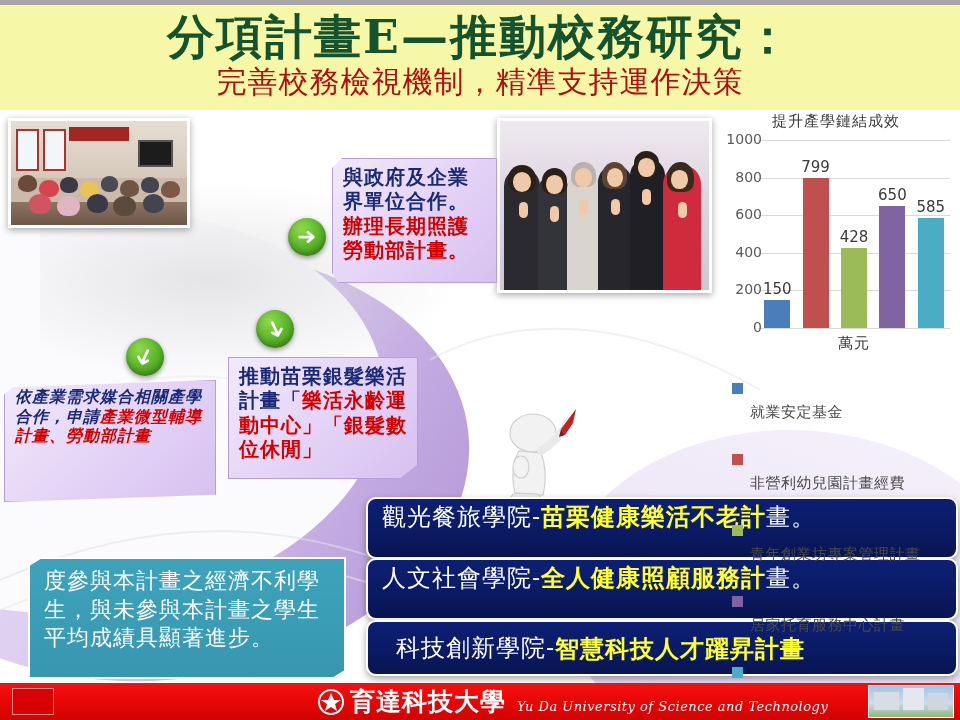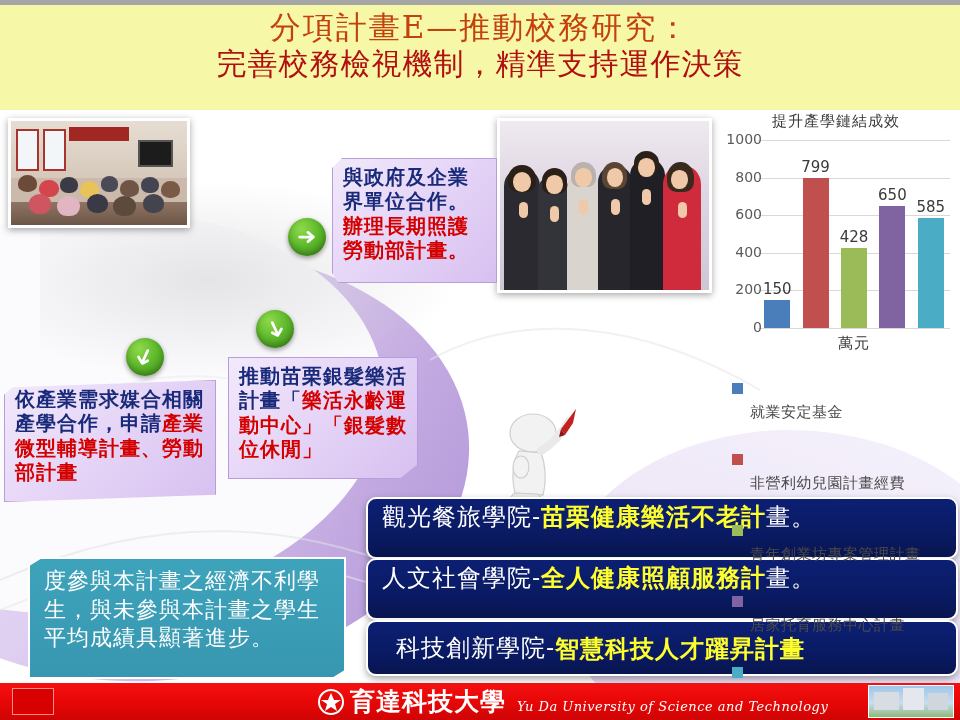--- a/index.html
+++ b/index.html
@@ -29,23 +29,23 @@
   
   .header {
     position: absolute; left: 0; top: 5px;
     width: 960px; height: 105px;
     background: #f7f7a8;
     text-align: center;
     overflow: hidden;
   }
   .header-title {
     font-family: "DejaVu Serif", "Liberation Serif", serif;
-    font-size: 31px;
-    font-weight: normal;
-    color: #c2410c;
+    font-size: 47px;
+    font-weight: bold;
+    color: #14532d;
     letter-spacing: 2px;
     line-height: 1.18;
     margin-top: 4px;
     white-space: nowrap;
   }
   .header-sub {
     font-family: "DejaVu Serif", "Liberation Serif", serif;
     font-size: 30px;
     color: #b01010;
     letter-spacing: 1px;
@@ -163,22 +163,22 @@
     padding: 6px 8px 4px 10px;
     font-family: "DejaVu Serif", "Liberation Serif", serif;
     line-height: 1.22;
     letter-spacing: 1px;
   }
   .callout .navy { color: #1a2a7a; font-weight: bold; }
   .callout .red  { color: #d40000; font-weight: bold; }
 
   #callout-gov   { left: 332px; top: 158px; width: 165px; height: 125px; font-size: 20px;
       clip-path: polygon(0 8%, 6% 0, 100% 0, 100% 100%, 4% 100%, 0 92%); }
-  #callout-ind   { left: 4px;  top: 380px; width: 212px; height: 122px; font-size: 20px;
-      clip-path: polygon(4% 6%, 100% 0, 100% 94%, 0 100%, 0 12%); }
+  #callout-ind   { left: 4px;  top: 380px; width: 212px; height: 122px; font-size: 16px;
+      clip-path: polygon(4% 6%, 100% 0, 100% 94%, 0 100%, 0 12%); font-style: italic; }
   #callout-silver{ left: 228px; top: 357px; width: 190px; height: 122px; font-size: 20px;
       clip-path: polygon(0 0, 100% 0, 100% 88%, 90% 100%, 0 100%); }
 
   
   #board-wrap { position: absolute; left: 497px; top: 405px; width: 215px; height: 105px; }
   #board {
     position: absolute; left: 62px; top: 5px; width: 150px; height: 88px;
     background: #fdfdfd;
     border: 5px solid #d8dde3;
     border-radius: 4px;

